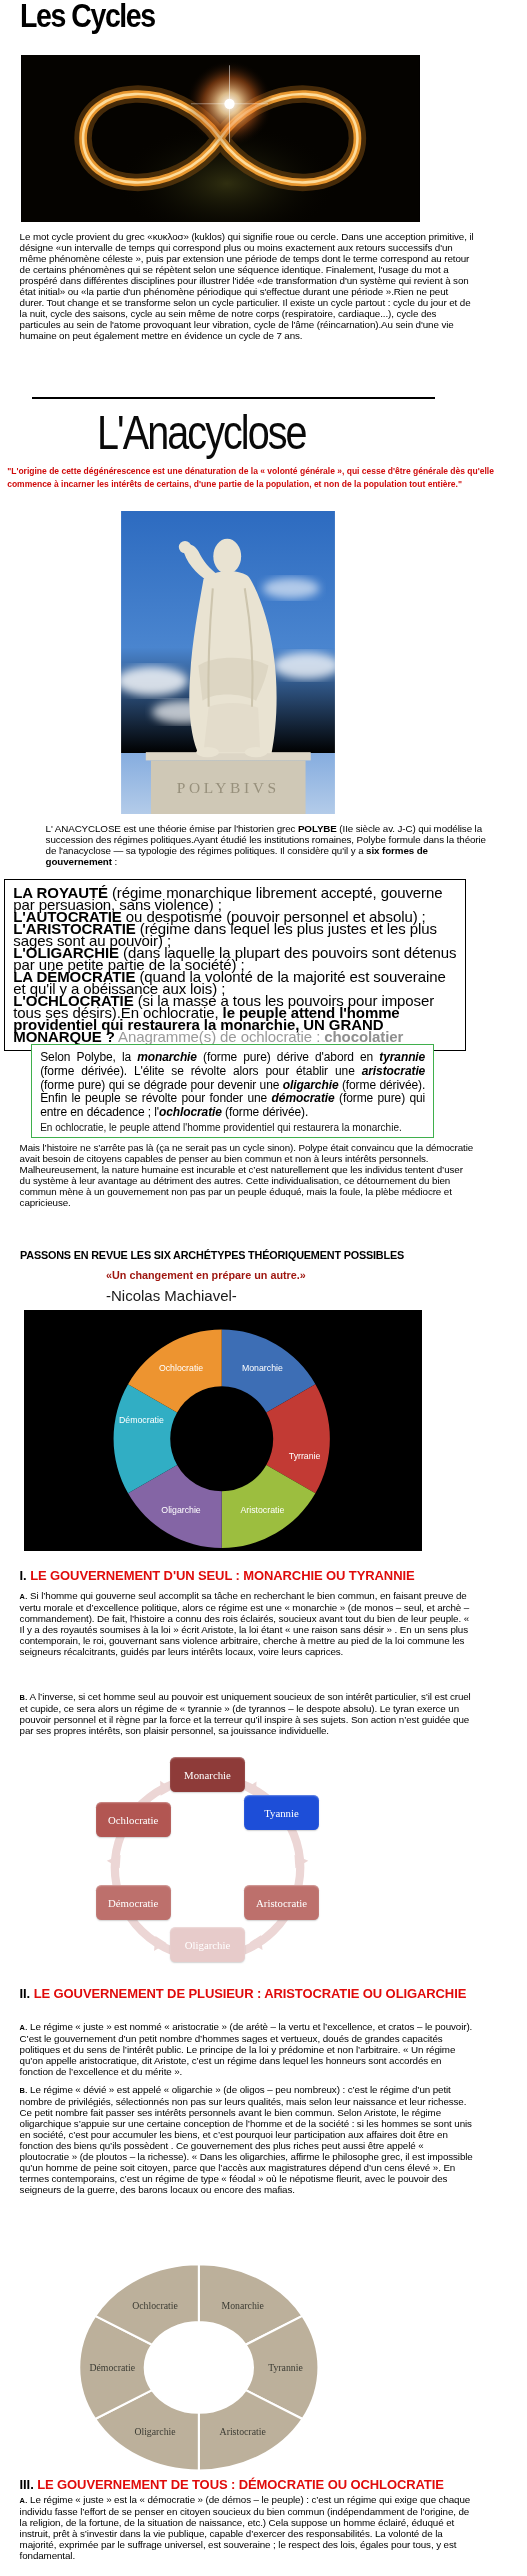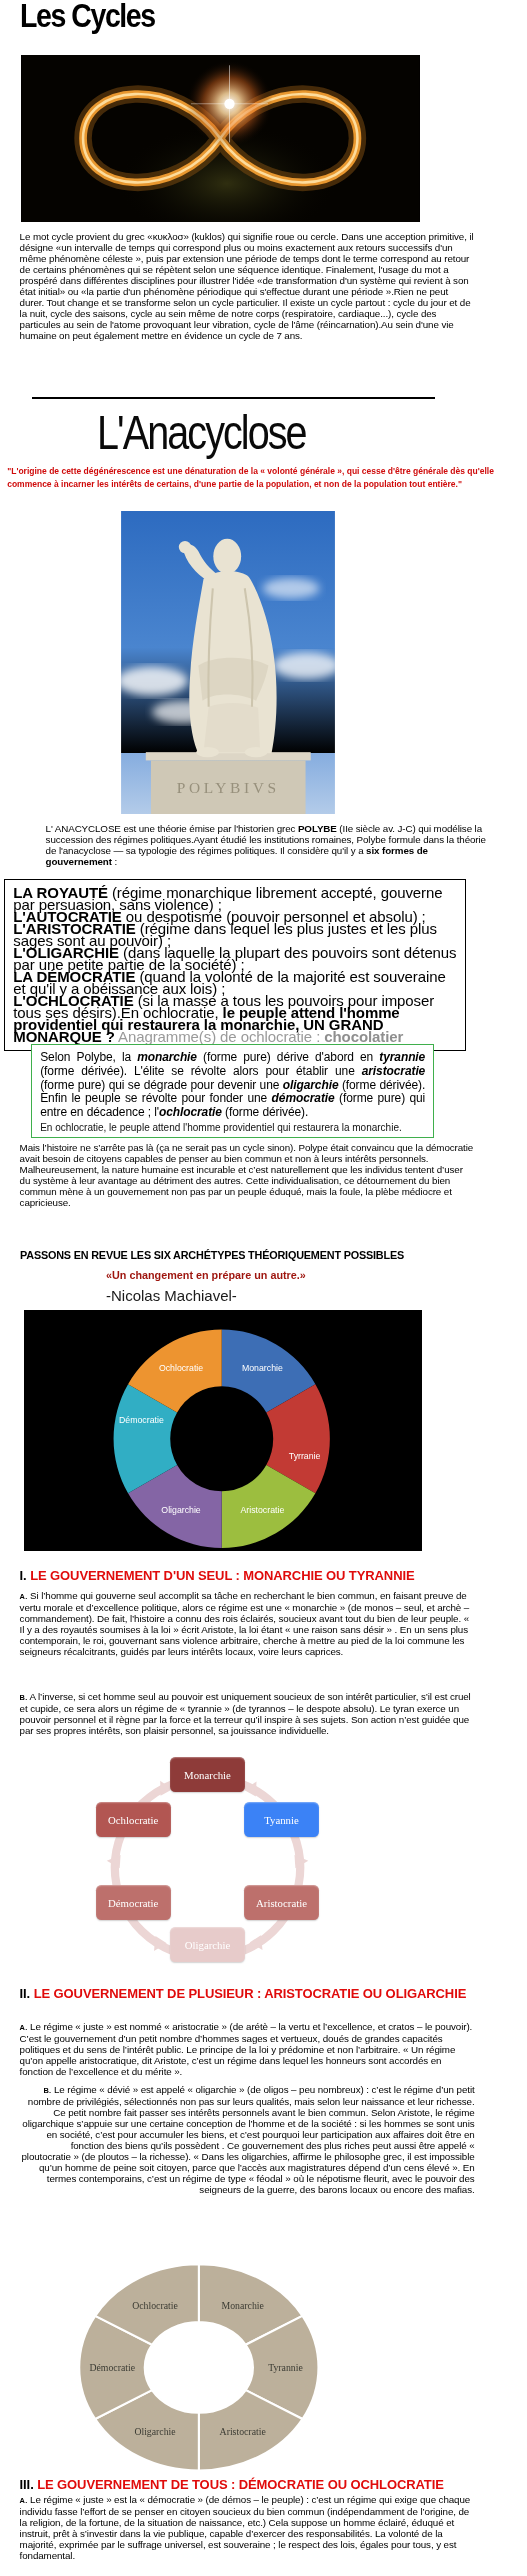--- a/index.html
+++ b/index.html
@@ -24,21 +24,21 @@
   .sec-red{color:#e00b0b;}
   #sec1{top:1568px;} #sec2{top:1986px;} #sec3{top:2477px;}
 
   
   .para{position:absolute;left:19.6px;width:455px;margin:0;font-size:9.8px;line-height:11px;
         font-weight:400;color:#000;letter-spacing:-0.1px;}
   #p-intro{top:231px;}
   #p-polybe{top:823px;width:444px;margin-left:26px;}
   #p-histoire{top:1142px;}
   #p-1a{top:1590px;} #p-1b{top:1691px;}
-  #p-2a{top:2005px;margin-top:16px;} #p-2b{top:2084px;text-align:right;}
+  #p-2a{top:2005px;margin-top:16px;} #p-2b{top:2084px;}
   #p-3a{top:2494px;}
 
   .rule{position:absolute;top:397px;left:32px;width:403px;height:2.1px;background:#000;border:0;margin:0;}
 
   
   .rs-b{font-weight:700;}
   .rs-bi{font-weight:700;font-style:italic;}
   .rs-g{color:#9a9a9a;}
   .rs-gb{color:#8f8f8f;font-weight:700;}
   .rs-lead{font-weight:700;font-size:.76em;letter-spacing:0.2px;}
@@ -61,21 +61,21 @@
   .donut2 text{font-family:"Liberation Serif",serif;font-size:19px;fill:#3c3c34;}
 
   
   .cycle-diagram{position:absolute;top:1752px;left:88px;width:237px;height:227px;}
   .cyc-box{position:absolute;width:75px;height:35px;border-radius:5.2px;display:flex;
            align-items:center;justify-content:center;color:#fff;
            font-family:"Liberation Serif",serif;font-size:10.8px;
            box-shadow:inset 0 1px 1.5px rgba(255,255,255,.35), 0 1px 1.5px rgba(0,0,0,.18);}
   .cb-monarchie{left:82px;top:5.2px;background:#8e3b39;}
   .cb-ochlocratie{left:7.7px;top:50px;background:#b25652;}
-  .cb-tyannie{left:156px;top:50px;background:#3b82f6;}
+  .cb-tyannie{left:156px;top:43px;background:#1d4ed8;}
   .cb-democratie{left:7.7px;top:133px;background:#bd706c;}
   .cb-aristocratie{left:156px;top:133px;background:#bd706c;}
   .cb-oligarchie{left:82px;top:175px;background:#e7cbca;}
 </style>
 </head>
 <body>
 
 <div id="page">
 
   <h1 class="title-main">Les Cycles</h1>

